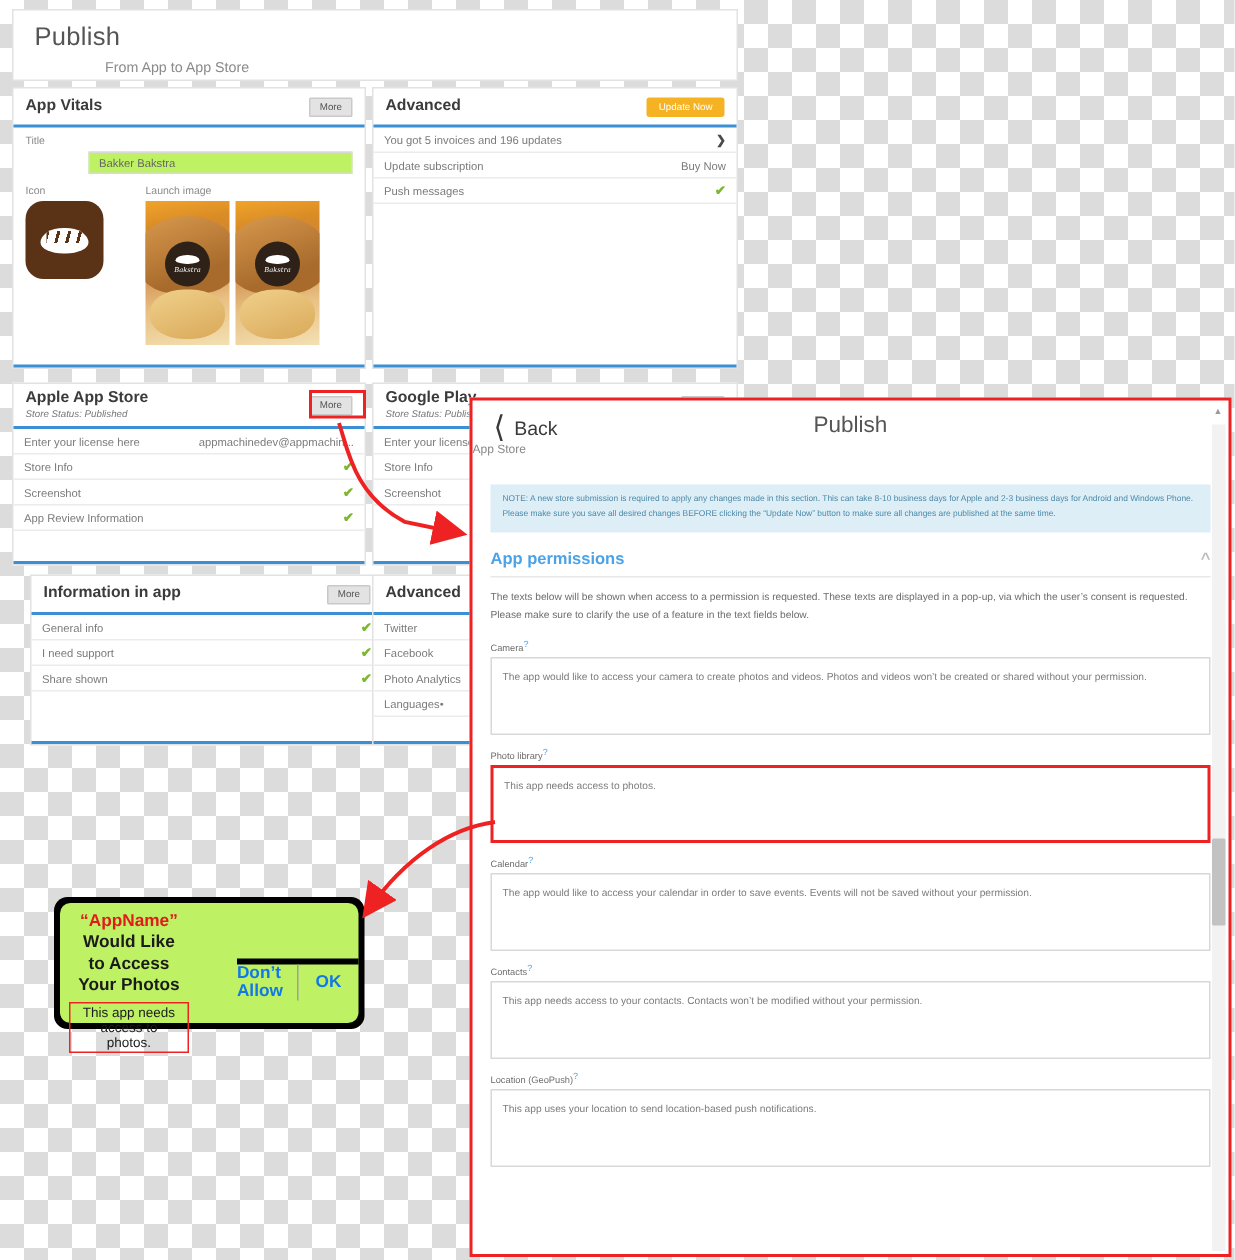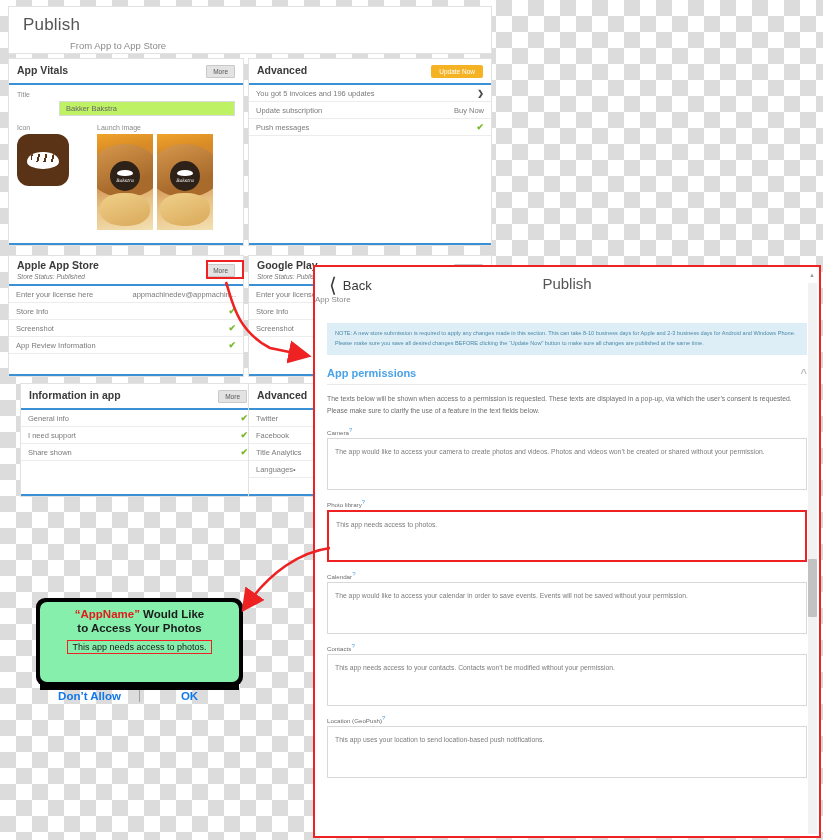--- a/index.html
+++ b/index.html
@@ -74,28 +74,28 @@
   #gplay { left:248px; top:255px; width:244px; height:122px; }
   #infoapp { left:20px; top:383px; width:236px; height:114px; }
   #advanced { left:248px; top:383px; width:244px; height:114px; }
 
   
   .hl-rect { position:absolute; border:2px solid #ee2222; }
 
   
   #ios-alert { position:absolute; left:36px; top:598px; width:207px; height:88px;
                background:#000; border-radius:9px; padding:4px; }
-  #ios-alert .inner { background:#86efac; border-radius:7px; height:100%; display:flex; flex-direction:column;gap:26px;}
+  #ios-alert .inner { background:#bef264; border-radius:7px; height:100%; display:flex; flex-direction:row;gap:26px;}
   #ios-alert .txt { flex:1; padding:5px 6px 4px; text-align:center; }
   #ios-alert .l1 { font-size:11.5px; font-weight:bold; color:#1b1b1b; line-height:1.25; }
   #ios-alert .l1 .red { color:#e01b1b; }
   #ios-alert .l2 { font-size:11.5px; font-weight:bold; color:#1b1b1b; line-height:1.25;}
   #ios-alert .body-txt { display:inline-block; margin-top:3px; font-size:9px; color:#1b1b1b;
                          border:1.5px solid #ee2222; padding:1px 4px; }
-  #ios-alert .btns { display:flex; height:28px; border-top:6px solid #000000;}
+  #ios-alert .btns { display:flex; height:28px; border-top:4px solid #000000;margin-top:37px;}
   #ios-alert .btns div { flex:1; display:flex; align-items:center; justify-content:center;
                          font-size:11.5px; font-weight:bold; color:#1278e8;}
   #ios-alert .btns div:first-child { border-right:1px solid #9e9e9e; }
 
   
   #publish-panel { position:absolute; left:313px; top:265px; width:508px; height:573px;
                    background:#fff; border:2px solid #ee2222; overflow:hidden; }
   #pp-inner { position:absolute; inset:0; padding:0; }
   .pp-head { height:48px; position:relative; padding-top:8px; }
   .pp-title { text-align:center; font-size:15px; color:#555; }
@@ -282,21 +282,21 @@
       <button class="more-btn">More</button>
     </div>
     <div class="rowlist">
       <div class="r">
           <span>Twitter</span>
         </div>
       <div class="r">
           <span>Facebook</span>
         </div>
       <div class="r">
-          <span>Title Analytics</span>
+          <span>Photo Analytics</span>
         </div>
       <div class="r">
           <span>Languages•</span>
         </div>
     </div>
     <div class="bottomrule"></div>
   </div>
 
   <div class="hl-rect" style="left:206px; top:260px; width:38px; height:19px;"></div>
 </div>

